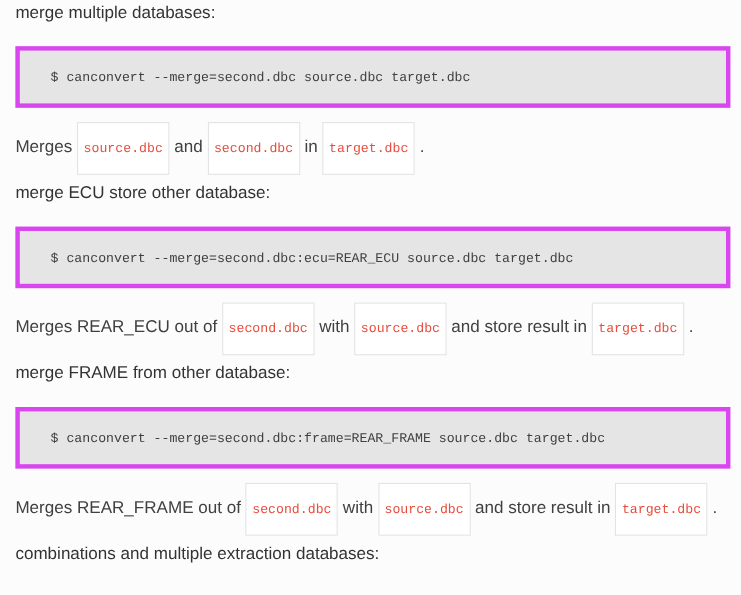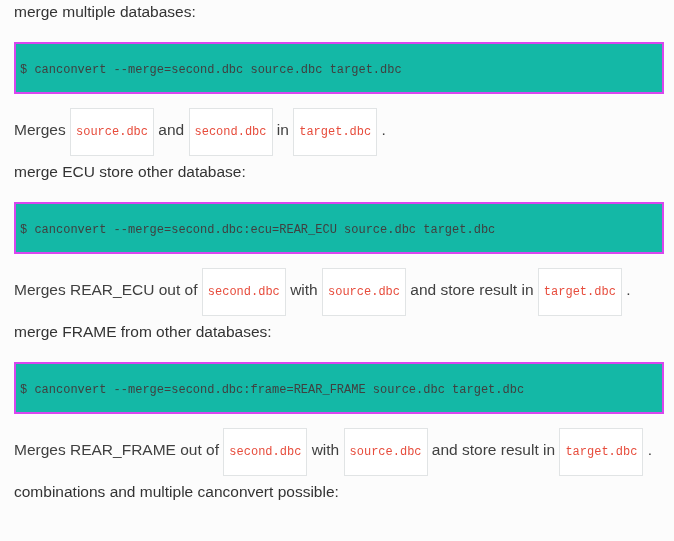--- a/index.html
+++ b/index.html
@@ -15,23 +15,23 @@
   }
   p {
     margin: 0 0 18px 0;
   }
   .heading {
     font-weight: 400;
     color: #333;
     margin: 0 0 18px 0;
   }
   .codeblock {
-    background: #14b8a6;
-    border: 2px solid #d946ef;
-    padding: 12px 4px;
+    background: #e5e5e5;
+    border: 4px solid #d946ef;
+    padding: 12px 28px;
     margin: 0 0 24px 0;
     overflow-x: auto;
   }
   .codeblock code {
     font-family: SFMono-Regular, Consolas, "Liberation Mono", Menlo, monospace;
     font-size: 12px;
     color: #404040;
     white-space: pre;
   }
   code.inline {
@@ -68,27 +68,27 @@
 <p>
   <span>Merges REAR_ECU out of </span>
   <code class="inline">second.dbc</code>
   <span> with </span>
   <code class="inline">source.dbc</code>
   <span> and store result in </span>
   <code class="inline">target.dbc</code>
   <span> .</span>
 </p>
 
-<p class="heading">merge FRAME from other databases:</p>
+<p class="heading">merge FRAME from other database:</p>
 <div class="codeblock">
   <code>$ canconvert --merge=second.dbc:frame=REAR_FRAME source.dbc target.dbc</code>
 </div>
 <p>
   <span>Merges REAR_FRAME out of </span>
   <code class="inline">second.dbc</code>
   <span> with </span>
   <code class="inline">source.dbc</code>
   <span> and store result in </span>
   <code class="inline">target.dbc</code>
   <span> .</span>
 </p>
 
-<p class="heading">combinations and multiple canconvert possible:</p>
+<p class="heading">combinations and multiple extraction databases:</p>
 
 </body></html>

